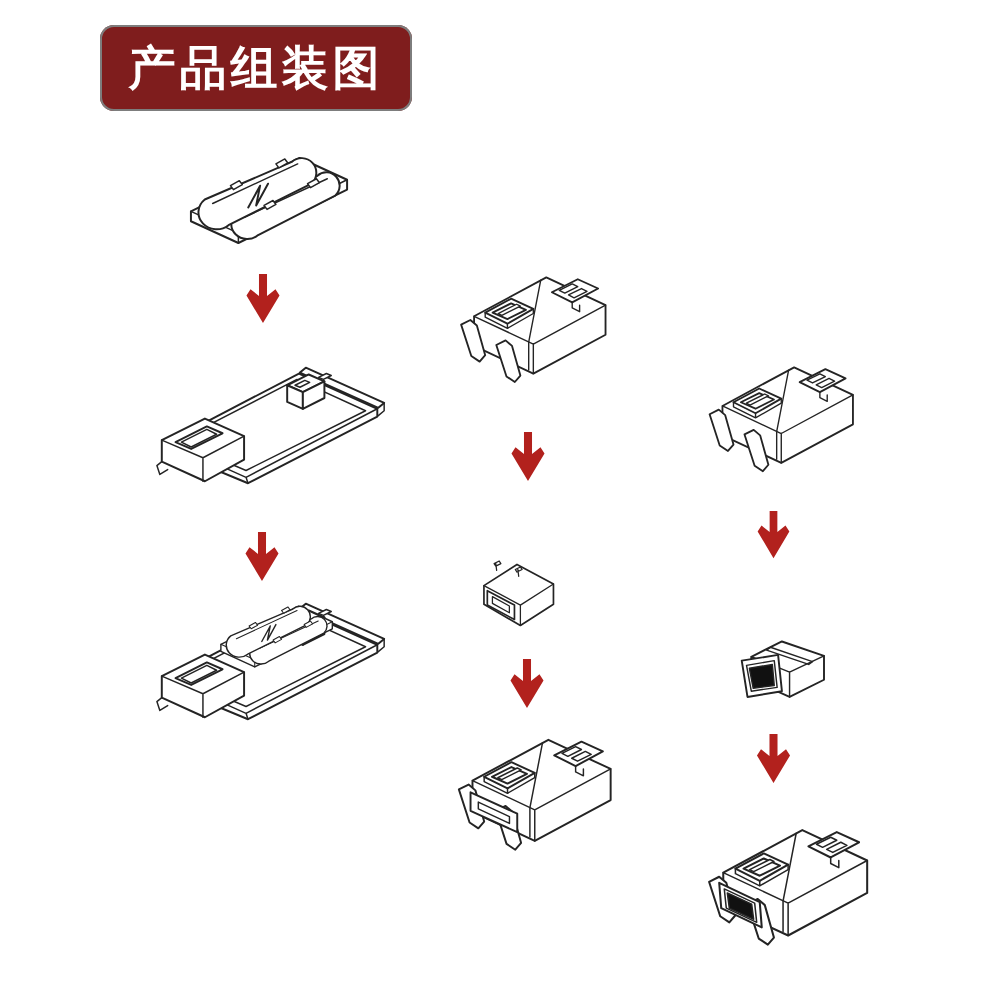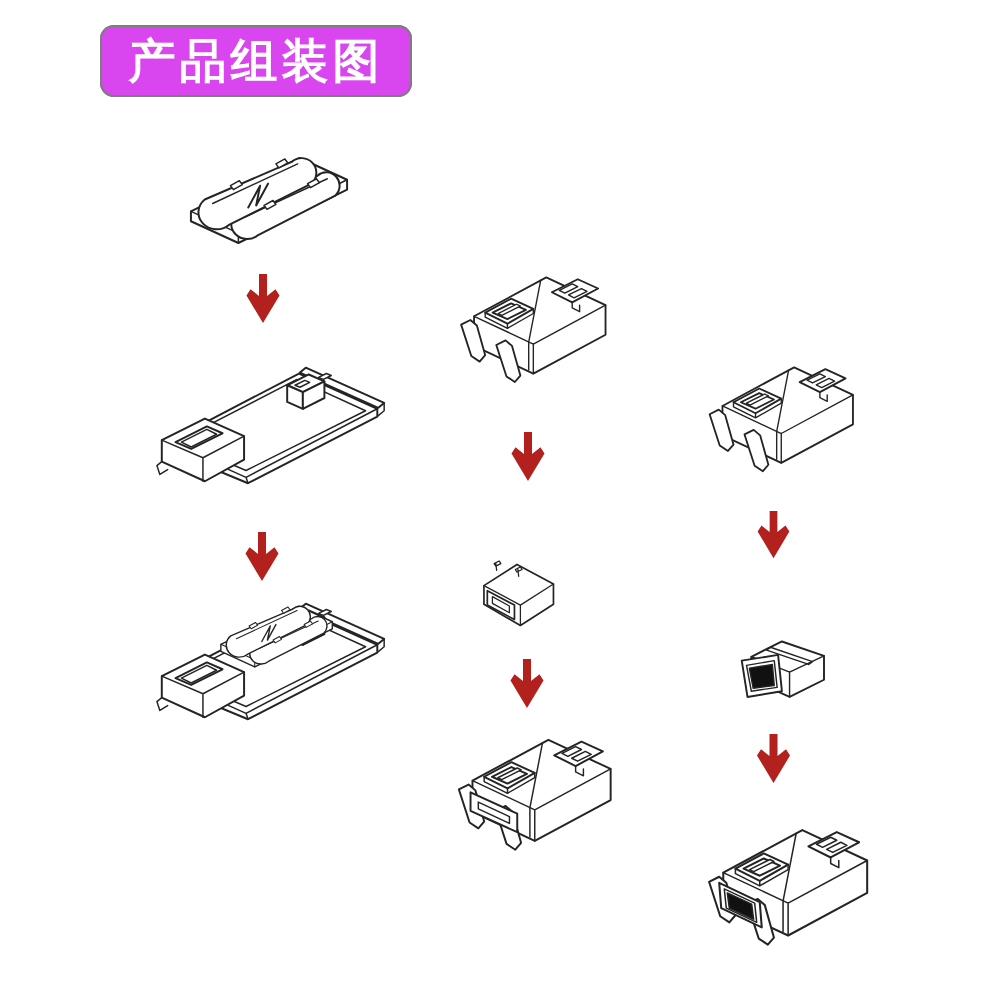--- a/index.html
+++ b/index.html
@@ -1,22 +1,22 @@
 <!DOCTYPE html>
 <html><head>
 <meta charset="utf-8">
 <style>
   html,body{margin:0;padding:0;background:#ffffff;}
   .stage{
     position:relative;width:1000px;height:1000px;background:#ffffff;
     font-family:"Liberation Sans","DejaVu Sans",sans-serif;overflow:hidden;
   }
   .banner{
-    position:absolute;left:100px;top:25px;width:312px;height:72px;
-    background:#d946ef;border-radius:14px;
+    position:absolute;left:100px;top:25px;width:312px;height:86px;
+    background:#7f1d1d;border-radius:14px;
     display:flex;align-items:center;justify-content:center;
     box-shadow:inset 0 0 0 2px #7d7d7d;
   }
   .banner span{
     color:#ffffff;font-size:47px;font-weight:bold;letter-spacing:4px;line-height:1;
     transform:translateY(-1px);white-space:nowrap;
   }
   svg.part,svg.arrow{position:absolute;overflow:visible;}
 </style>
 </head>

